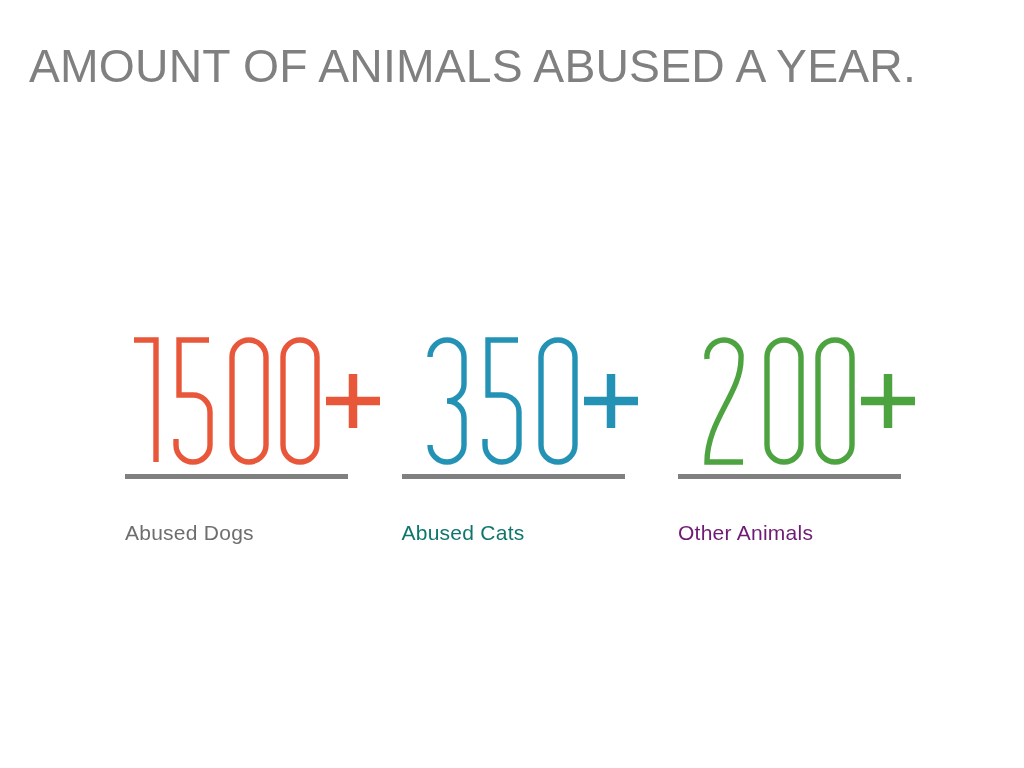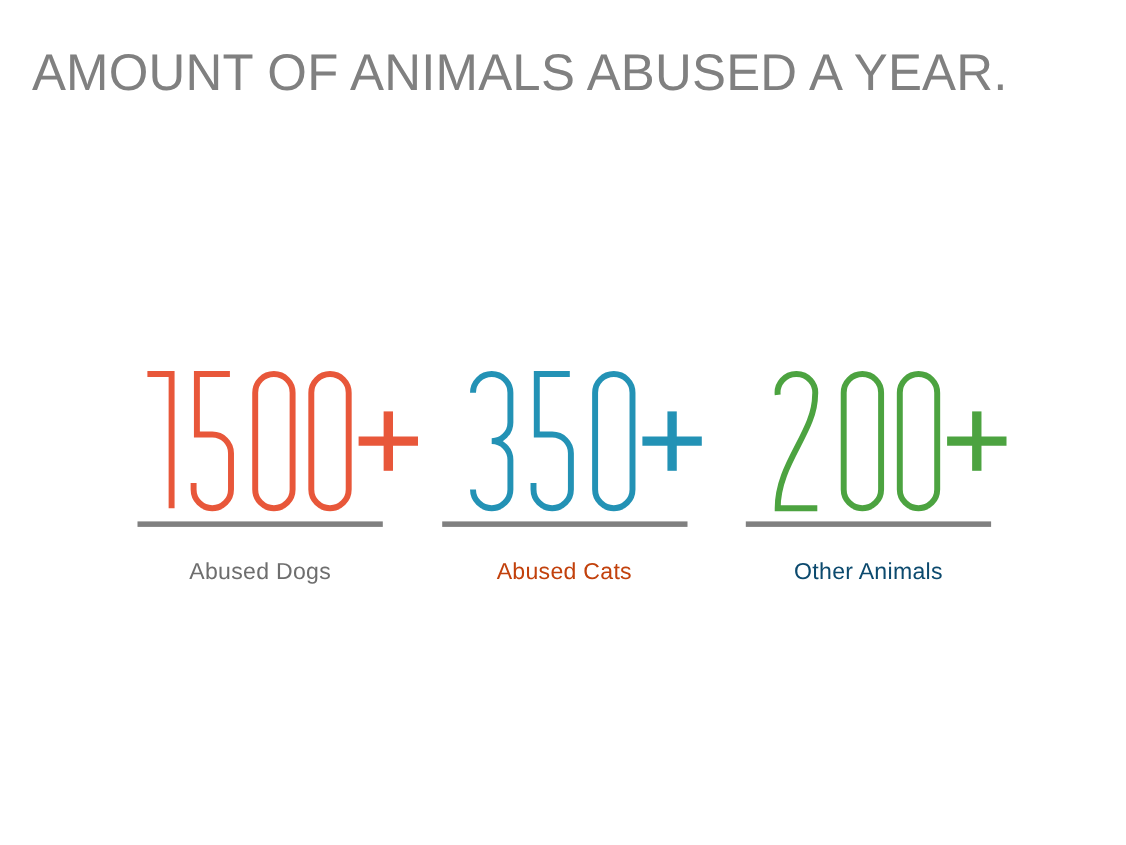--- a/index.html
+++ b/index.html
@@ -69,23 +69,22 @@
     display: block;
     overflow: visible;
   }
   .stat-rule {
     width: 223px;
     height: 5px;
     background: #808080;
     margin-top: 9px;
   }
   .stat-label {
-    margin-top: 29px;
+    margin-top: 42px;
     width: 223px;
-    text-align: center;
     font-family: "Liberation Sans", "DejaVu Sans", sans-serif;
     font-size: 21px;
     font-weight: 300;
     letter-spacing: 0.25px;
     color: #6e6e6e;
     white-space: nowrap;
   }
 </style>
 </head>
 <body>
@@ -144,21 +143,21 @@
 
             <rect x="116" y="5" width="34" height="122" rx="17" ry="17" stroke="#2392b5"></rect>
           </g>
           <g stroke="#2392b5" stroke-width="8.5" stroke-linecap="butt">
             <line x1="159" y1="66" x2="213" y2="66" stroke="#2392b5"></line>
             <line x1="186" y1="39" x2="186" y2="93" stroke="#2392b5"></line>
           </g>
         </svg>
       </div>
       <div class="stat-rule" style="background: rgb(128, 128, 128);"></div>
-      <div class="stat-label" style="color: #c2410c;">Abused Cats</div>
+      <div class="stat-label" style="color: #0f766e;">Abused Cats</div>
     </div>
 
     <div class="stat-block">
       <div class="stat-number-wrap">
         <svg class="stat-number-svg" width="176" height="130" viewBox="0 0 176 130" aria-hidden="true">
           <g fill="none" stroke-width="5.4" stroke-linecap="butt" stroke-linejoin="miter">
 
             <path d="M 5 24 A 17 17 0 0 1 22 5 A 17 17 0 0 1 39 24
                      C 39 58 5 86 5 127 L 41 127" stroke="#4ca340"></path>
 
@@ -166,17 +165,17 @@
 
             <rect x="116" y="5" width="34" height="122" rx="17" ry="17" stroke="#4ca340"></rect>
           </g>
           <g stroke="#4ca340" stroke-width="8.5" stroke-linecap="butt">
             <line x1="159" y1="66" x2="213" y2="66" stroke="#4ca340"></line>
             <line x1="186" y1="39" x2="186" y2="93" stroke="#4ca340"></line>
           </g>
         </svg>
       </div>
       <div class="stat-rule" style="background: rgb(128, 128, 128);"></div>
-      <div class="stat-label" style="color: #0c4a6e;">Other Animals</div>
+      <div class="stat-label" style="color: #701a75;">Other Animals</div>
     </div>
 
   </div>
 </div>
 
 </body></html>

